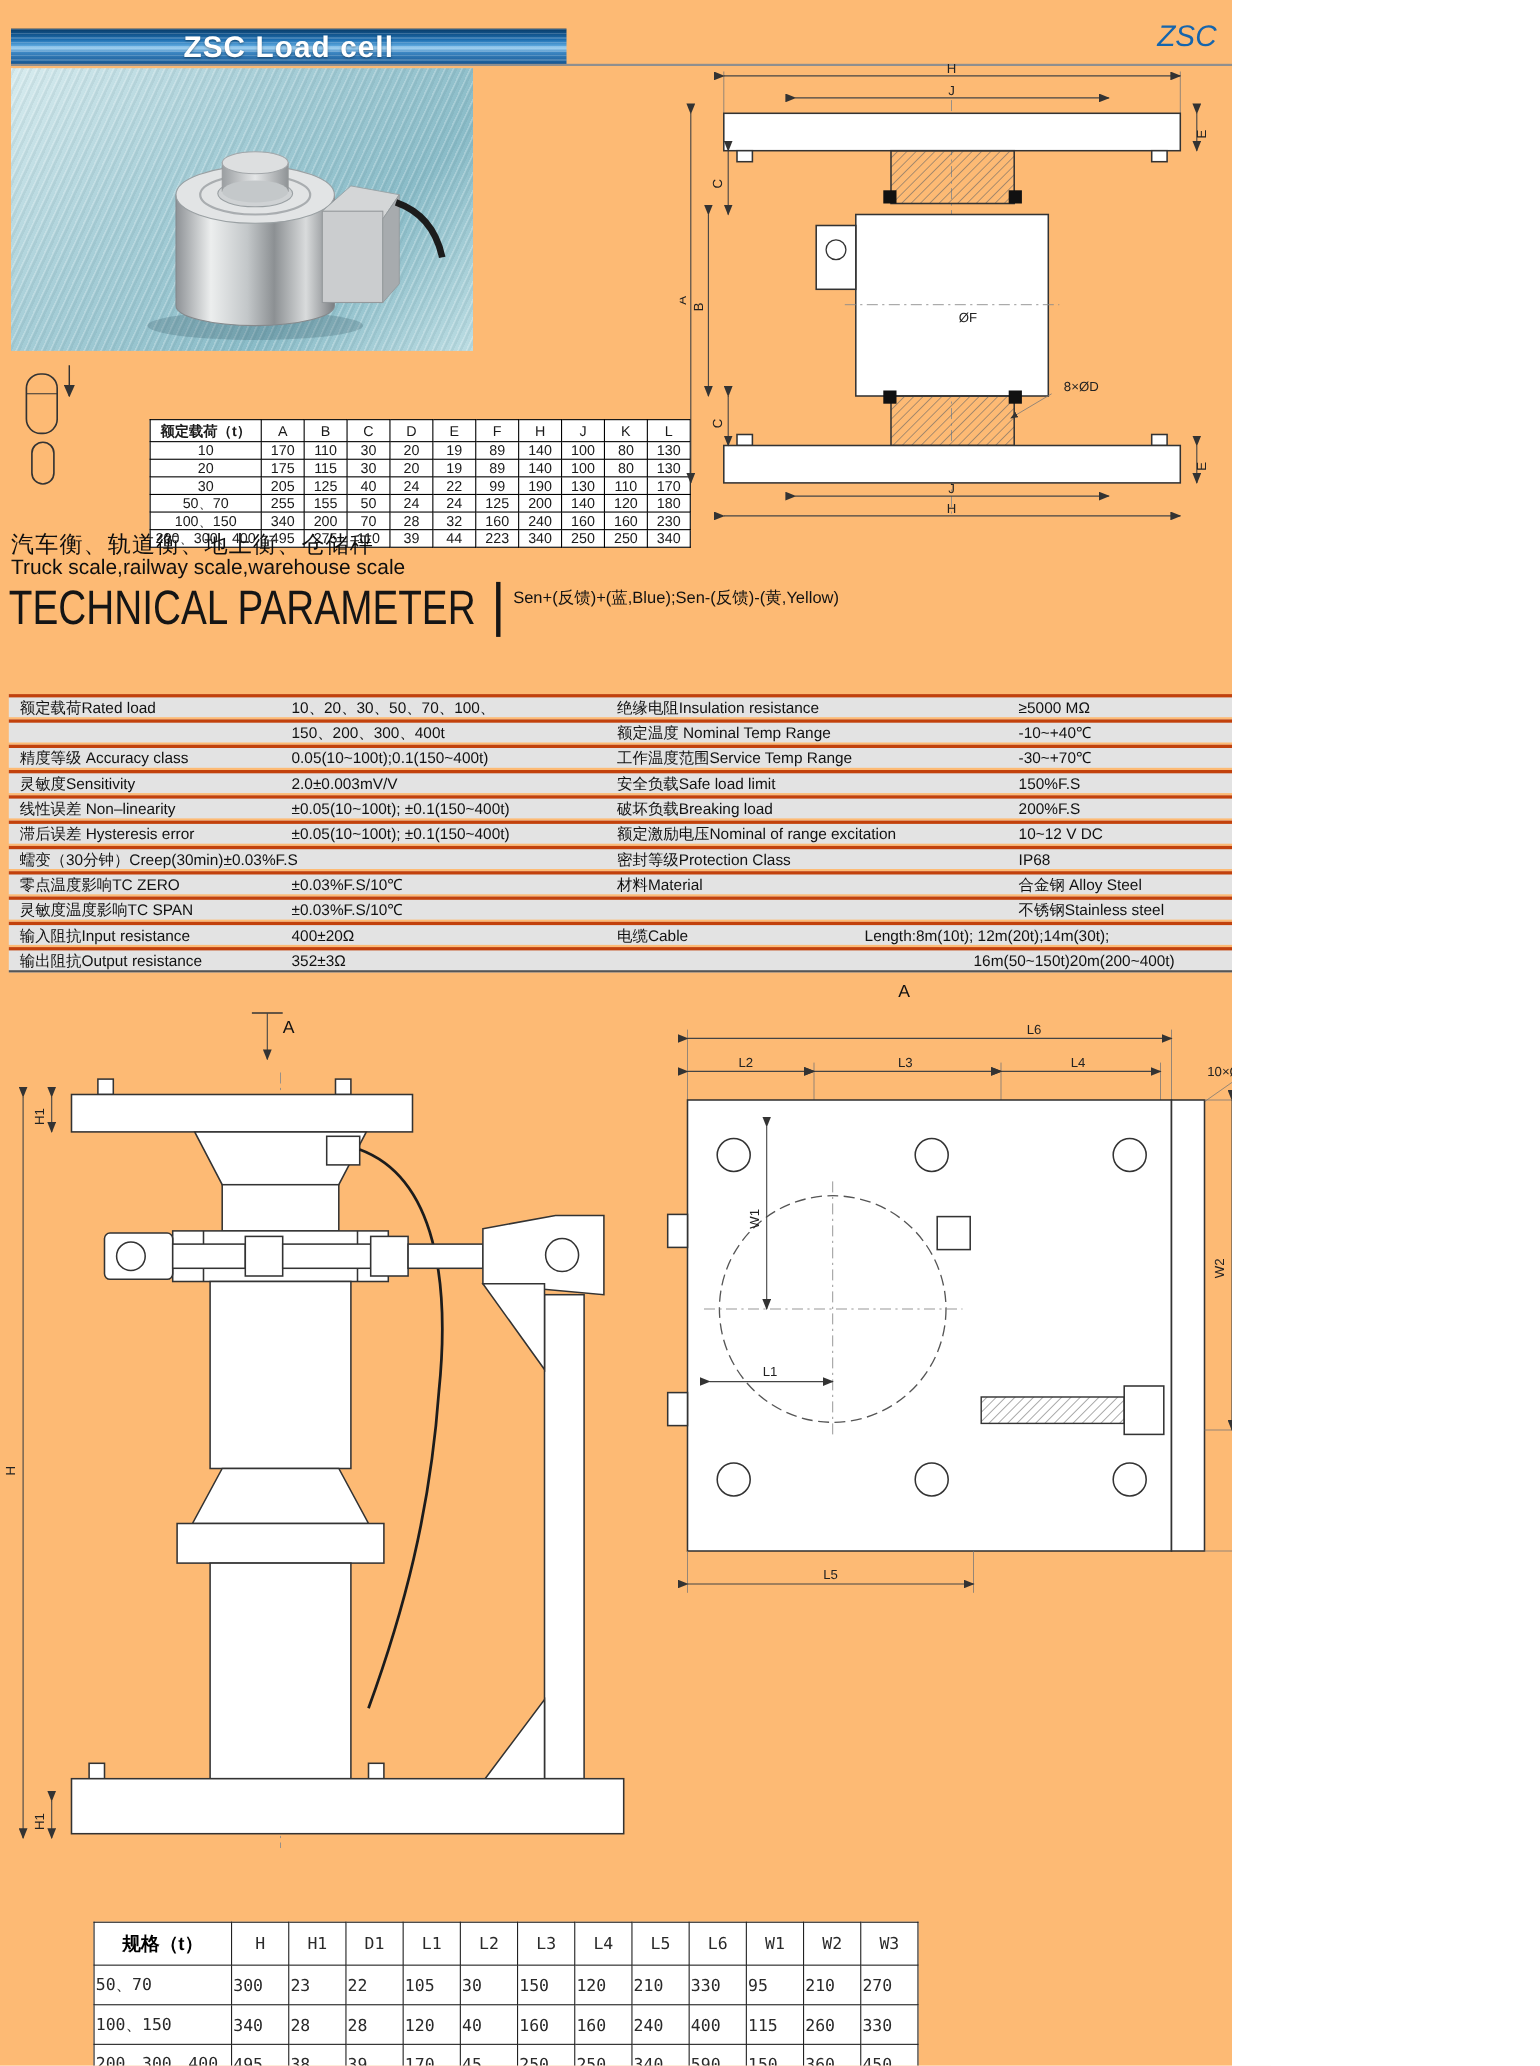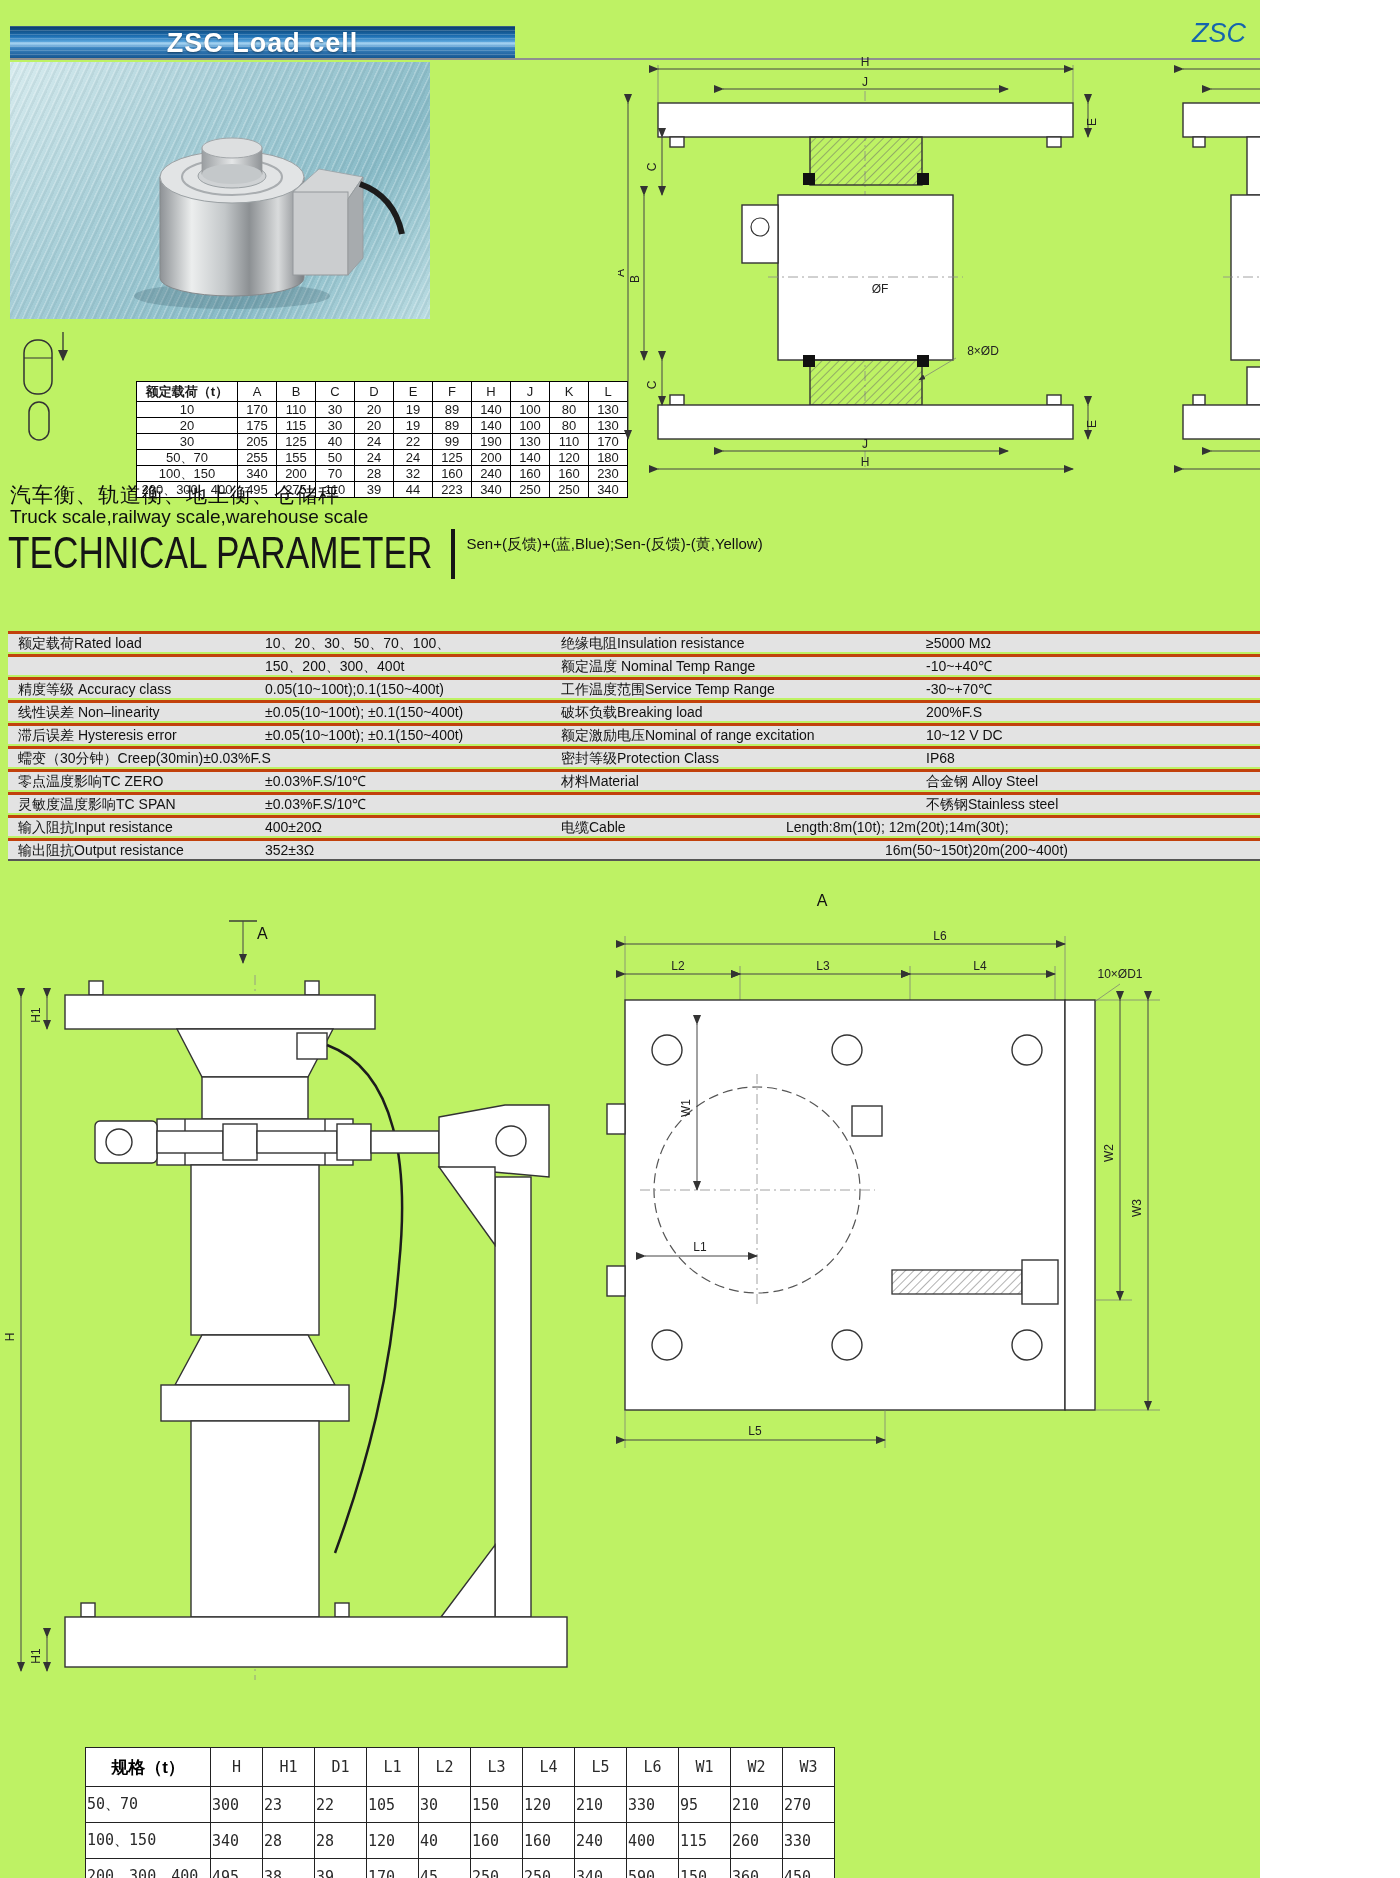--- a/index.html
+++ b/index.html
@@ -1,17 +1,17 @@
 <!DOCTYPE html>
 <html><head>
 <meta charset="utf-8">
 <style>
   html,body{margin:0;padding:0;background:#fff;}
   body{font-family:"Liberation Sans",sans-serif;color:#111;}
-  #page{position:relative;width:1260px;height:1878px;background:#bef264;overflow:hidden;}
+  #page{position:relative;width:1120px;height:1878px;background:#fdba74;overflow:hidden;}
 
   
   .banner{position:absolute;left:10px;top:26px;width:505px;height:34px;
     background:
       repeating-linear-gradient(180deg, rgba(255,255,255,.18) 0 1px, rgba(255,255,255,0) 1px 4px),
       linear-gradient(180deg,#083a66 0%,#1d6fb2 30%,#5ba6dc 46%,#a6d4f2 52%,#3c86c2 64%,#0e4d88 100%);}
   .banner span{display:block;text-align:center;line-height:34px;color:#fff;font-weight:bold;font-size:27px;letter-spacing:1px;text-shadow:0 1px 2px rgba(0,0,0,.4);}
   .hrule{position:absolute;left:10px;top:58px;width:1382px;height:2px;background:#8f8f8f;}
   .brand{position:absolute;right:14px;top:18px;font-size:27px;font-weight:normal;font-style:italic;color:#1565ad;}
 
@@ -338,20 +338,26 @@
         <span class="pcell c1"></span>
         <span class="pcell c2">150、200、300、400t</span>
         <span class="pcell c3">额定温度 Nominal Temp Range</span>
         <span class="pcell c4">-10~+40℃</span>
       </div>
       <div class="prow">
         <span class="pcell c1">精度等级 Accuracy class</span>
         <span class="pcell c2">0.05(10~100t);0.1(150~400t)</span>
         <span class="pcell c3">工作温度范围Service Temp Range</span>
         <span class="pcell c4">-30~+70℃</span>
+      </div>
+      <div class="prow">
+        <span class="pcell c1">灵敏度Sensitivity</span>
+        <span class="pcell c2">2.0±0.003mV/V</span>
+        <span class="pcell c3">安全负载Safe load limit</span>
+        <span class="pcell c4">150%F.S</span>
       </div>
       <div class="prow">
         <span class="pcell c1">线性误差 Non–linearity</span>
         <span class="pcell c2">±0.05(10~100t); ±0.1(150~400t)</span>
         <span class="pcell c3">破坏负载Breaking load</span>
         <span class="pcell c4">200%F.S</span>
       </div>
       <div class="prow">
         <span class="pcell c1">滞后误差 Hysteresis error</span>
         <span class="pcell c2">±0.05(10~100t); ±0.1(150~400t)</span>

